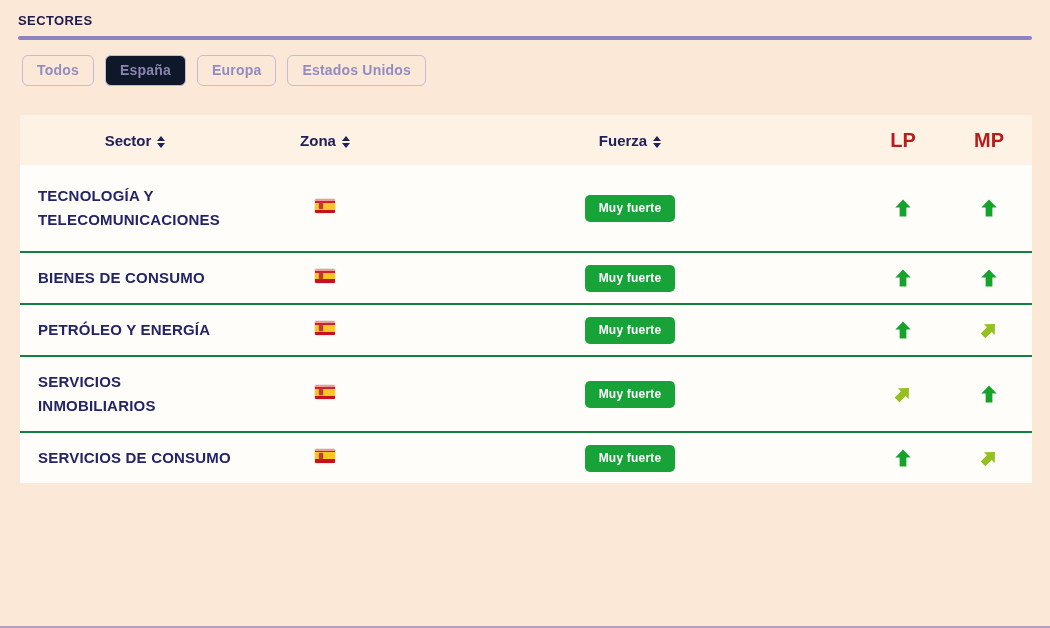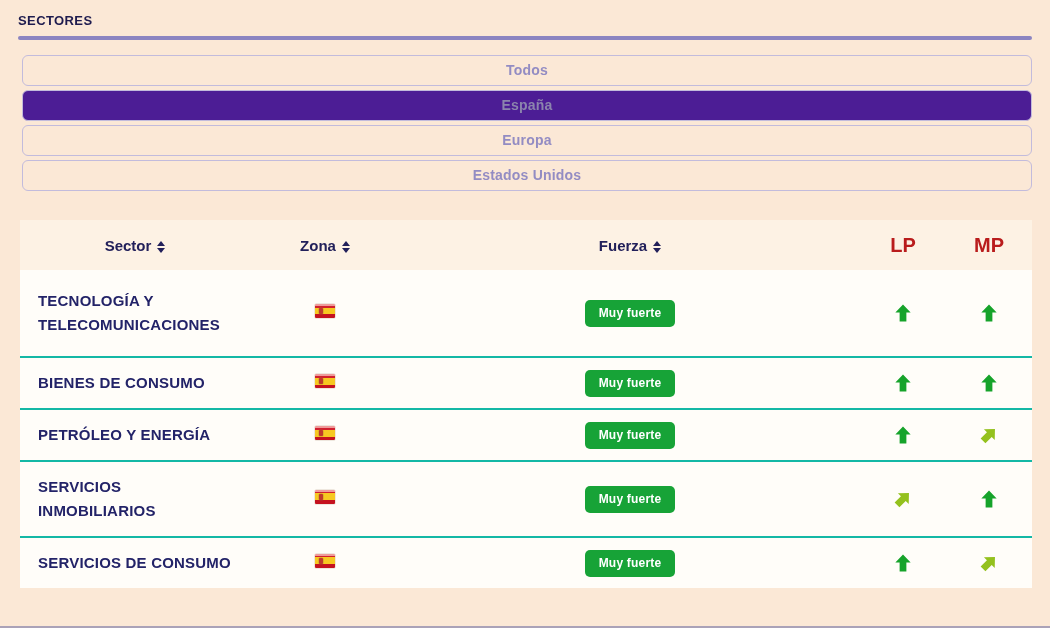--- a/index.html
+++ b/index.html
@@ -19,34 +19,34 @@
     letter-spacing:.4px;
     color:#1e1b4e;
   }
   .title-rule {
     margin-top:8px;
     height:4px;
     background:#8b84c1;
     border-radius:2px;
   }
 
-  .filters { display:flex; gap:4px; margin:15px 0 0 4px;flex-direction:column; }
+  .filters { display:flex; gap:11px; margin:15px 0 0 4px; }
   .filter-btn {
     font-family:"Liberation Sans", sans-serif;
     font-size:14px;
     font-weight:700;
     color:#938cc3;
     background:transparent;
     border:1.5px solid #c2bbdc;
     border-radius:6px;
     padding:6px 14px 7px;
     cursor:pointer;
     letter-spacing:.2px;
   }
-  .filter-btn.active { background:#4c1d95; color:#8b84ad; }
+  .filter-btn.active { background:#0f172a; color:#8b84ad; }
 
   .table-card {
     margin:29px 0 0 2px;
     width:1012px;
     background:#fffdf9;
   }
   table { width:100%; border-collapse:collapse; table-layout:fixed; }
   col.c-sector { width:230px; }
   col.c-zona   { width:150px; }
   col.c-fuerza { width:460px; }
@@ -57,21 +57,21 @@
   th {
     font-size:15px; font-weight:700; color:#22205a;
     text-align:center; cursor:pointer;
   }
   th.small-head { font-size:20px; color:#b91c1c; cursor:default; }
 
   .sort-icon { display:inline-flex; flex-direction:column; gap:2px; margin-left:6px; vertical-align:middle; }
   .sort-icon .tri-up    { width:0; height:0; border-left:4.5px solid transparent; border-right:4.5px solid transparent; border-bottom:5.5px solid #22205a; }
   .sort-icon .tri-down  { width:0; height:0; border-left:4.5px solid transparent; border-right:4.5px solid transparent; border-top:5.5px solid #22205a; }
 
-  tbody tr { border-top:2px solid #14b8a6; background:#fffdf9; }
+  tbody tr { border-top:2px solid #15803d; background:#fffdf9; }
   tbody tr:first-child { border-top:none; }
 
   td { vertical-align:middle; }
   td.sector-cell {
     padding:13px 18px 13px 18px;
     width:230px;
   }
   .sector-name {
     display:block;
     max-width:198px;

